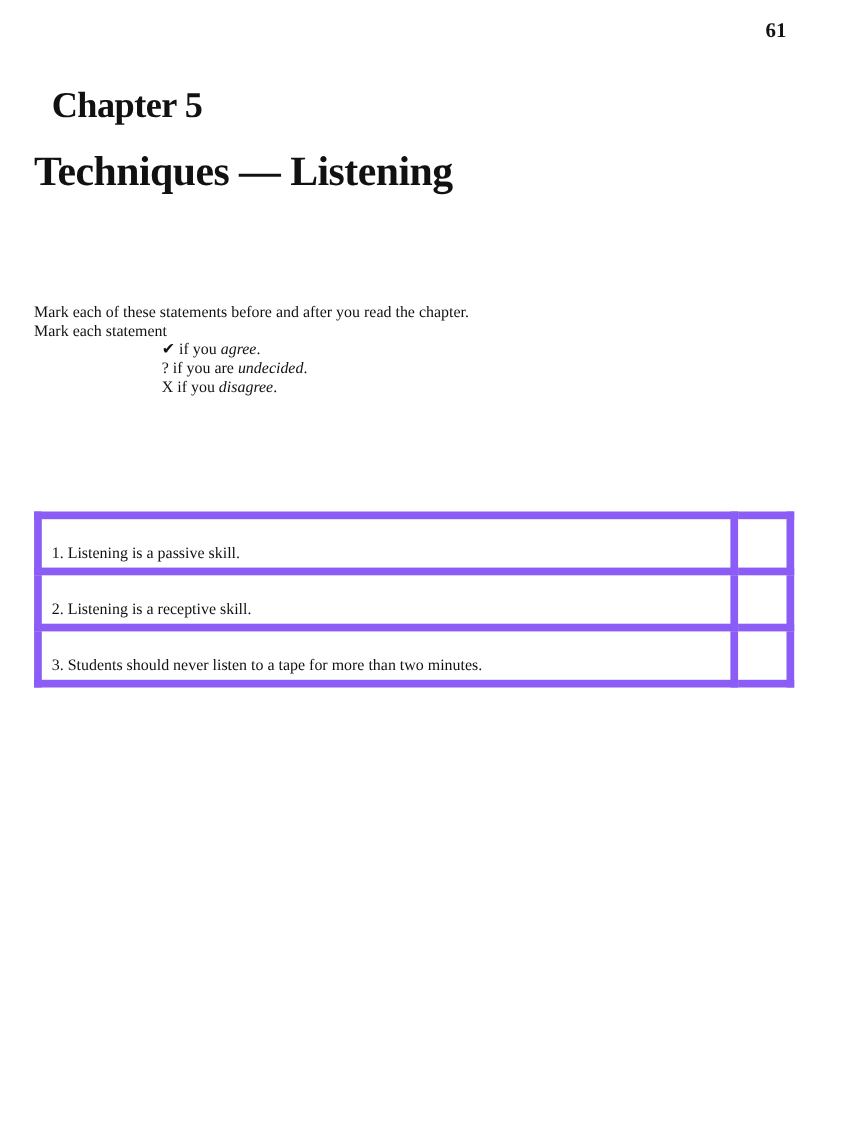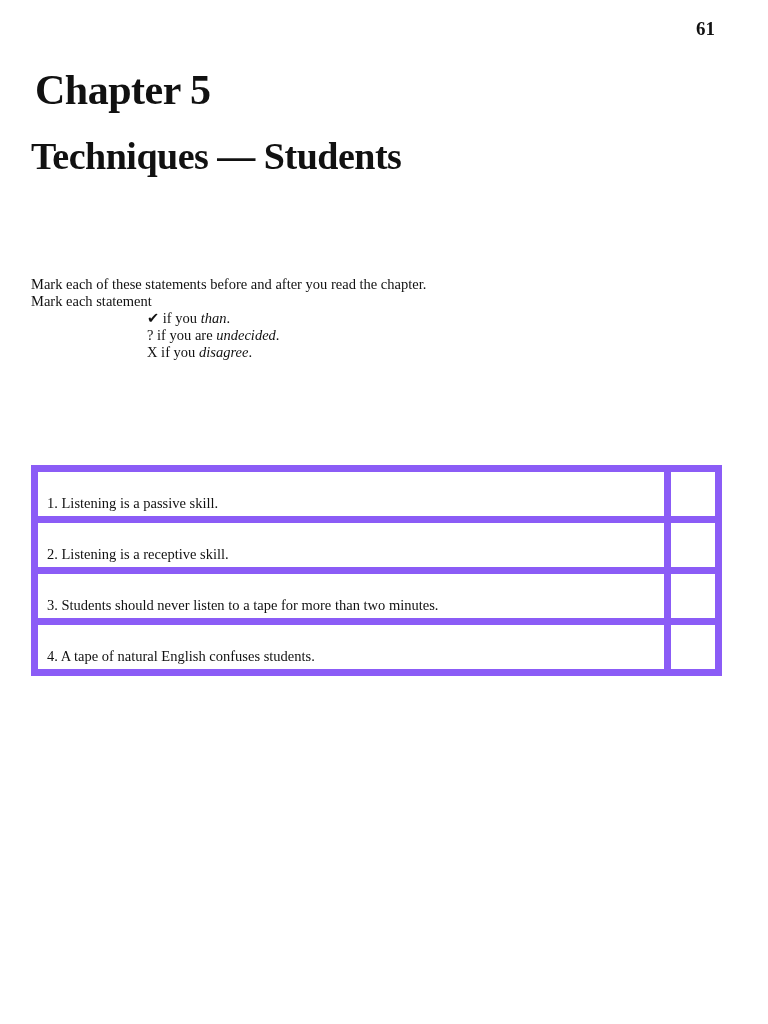--- a/index.html
+++ b/index.html
@@ -5,22 +5,22 @@
     html, body { margin: 0; padding: 0; }
     body {
       width: 768px; height: 1024px; background: #ffffff; position: relative;
       color: #111111; font-family: "Liberation Serif", "DejaVu Serif", serif;
       overflow: hidden;
     }
     .page-number {
       position: absolute; top: 18px; left: 696px; font-size: 19px; font-weight: bold;
     }
     .chapter-label {
-      position: absolute; top: 62px; left: 31px; font-size: 42px; font-weight: bold;
-      letter-spacing: -0.5px; margin: 4px;
+      position: absolute; top: 62px; left: 31px; font-size: 33px; font-weight: bold;
+      letter-spacing: -0.5px; margin: 16px;
     }
     .chapter-title {
       position: absolute; top: 134px; left: 31px; font-size: 38px; font-weight: bold;
       letter-spacing: -0.5px; margin: 0;
     }
     .instructions {
       position: absolute; top: 276px; left: 31px; font-size: 14.5px; line-height: 17px;
     }
     .instructions .line { display: block; }
     .legend { margin-left: 116px; }
@@ -34,44 +34,40 @@
       border: 7px solid #8b5cf6; height: 40px; padding: 0 0 0 9px;
       font-size: 14.5px; vertical-align: bottom; padding-bottom: 4px;
     }
     table.statements td.mark { width: 44px; padding: 0; }
   </style>
 </head>
 <body>
 
 <div class="page-number">61</div>
 <h1 class="chapter-label">Chapter 5</h1>
-<h2 class="chapter-title">Techniques — Students</h2>
+<h2 class="chapter-title">Techniques — Listening</h2>
 
 <div class="instructions">
   <span class="line">Mark each of these statements before and after you read the chapter.</span>
   <span class="line">Mark each statement</span>
   <div class="legend">
-    <span class="line"><span>✔</span><span> if you </span><em>than</em><span>.</span></span>
+    <span class="line"><span>✔</span><span> if you </span><em>agree</em><span>.</span></span>
     <span class="line"><span>?</span><span> if you are </span><em>undecided</em><span>.</span></span>
     <span class="line"><span>X</span><span> if you </span><em>disagree</em><span>.</span></span>
   </div>
 </div>
 
 <table class="statements">
   <tbody>
       <tr>
     <td>1. Listening is a passive skill.</td>
     <td class="mark"></td>
   </tr>
   <tr>
     <td>2. Listening is a receptive skill.</td>
     <td class="mark"></td>
   </tr>
   <tr>
     <td>3. Students should never listen to a tape for more than two minutes.</td>
     <td class="mark"></td>
   </tr>
-  <tr>
-    <td>4. A tape of natural English confuses students.</td>
-    <td class="mark"></td>
-  </tr>
 </tbody>
   </table>
 
 </body></html>

